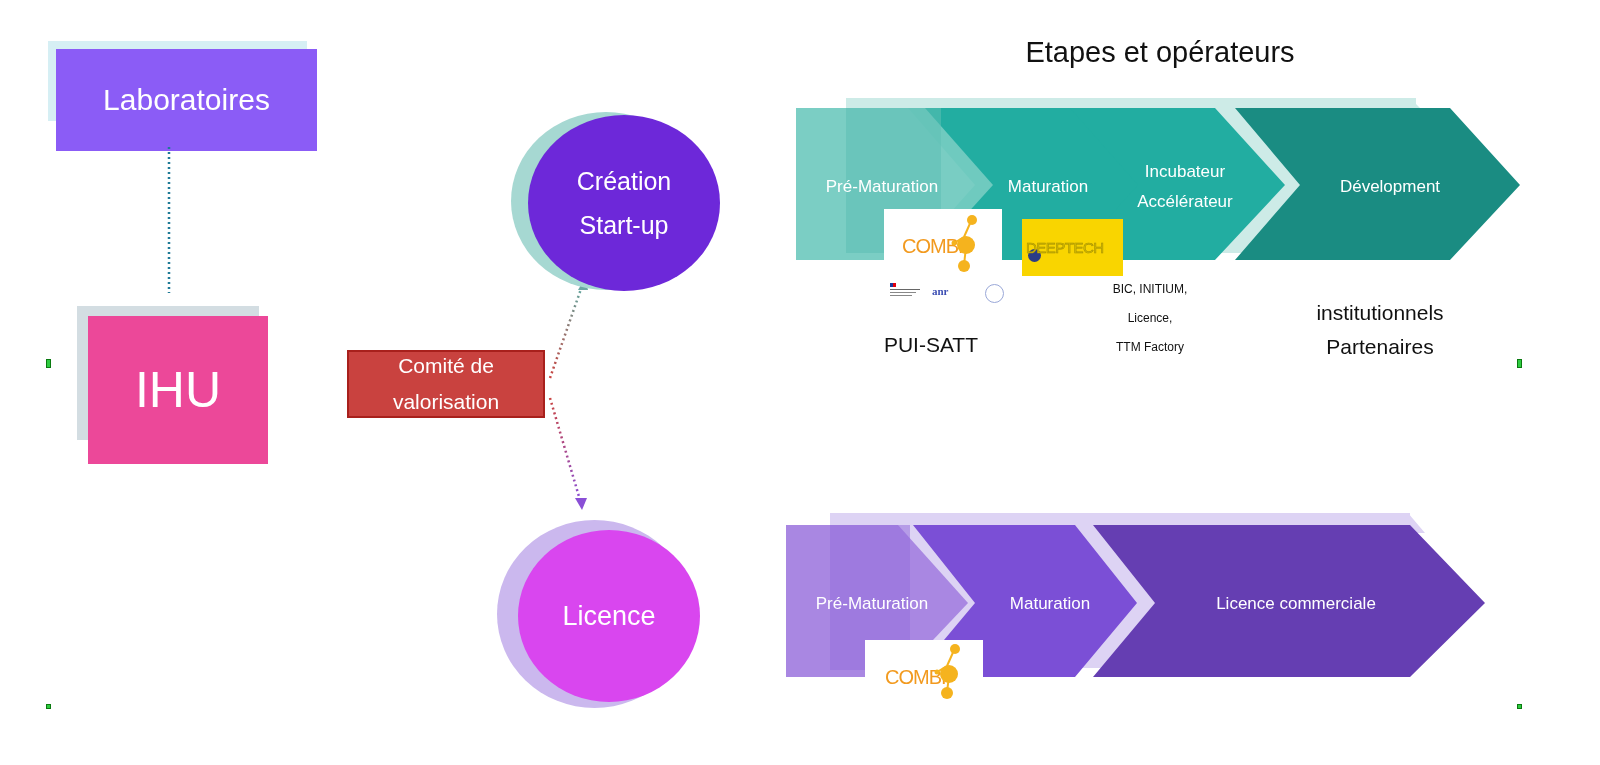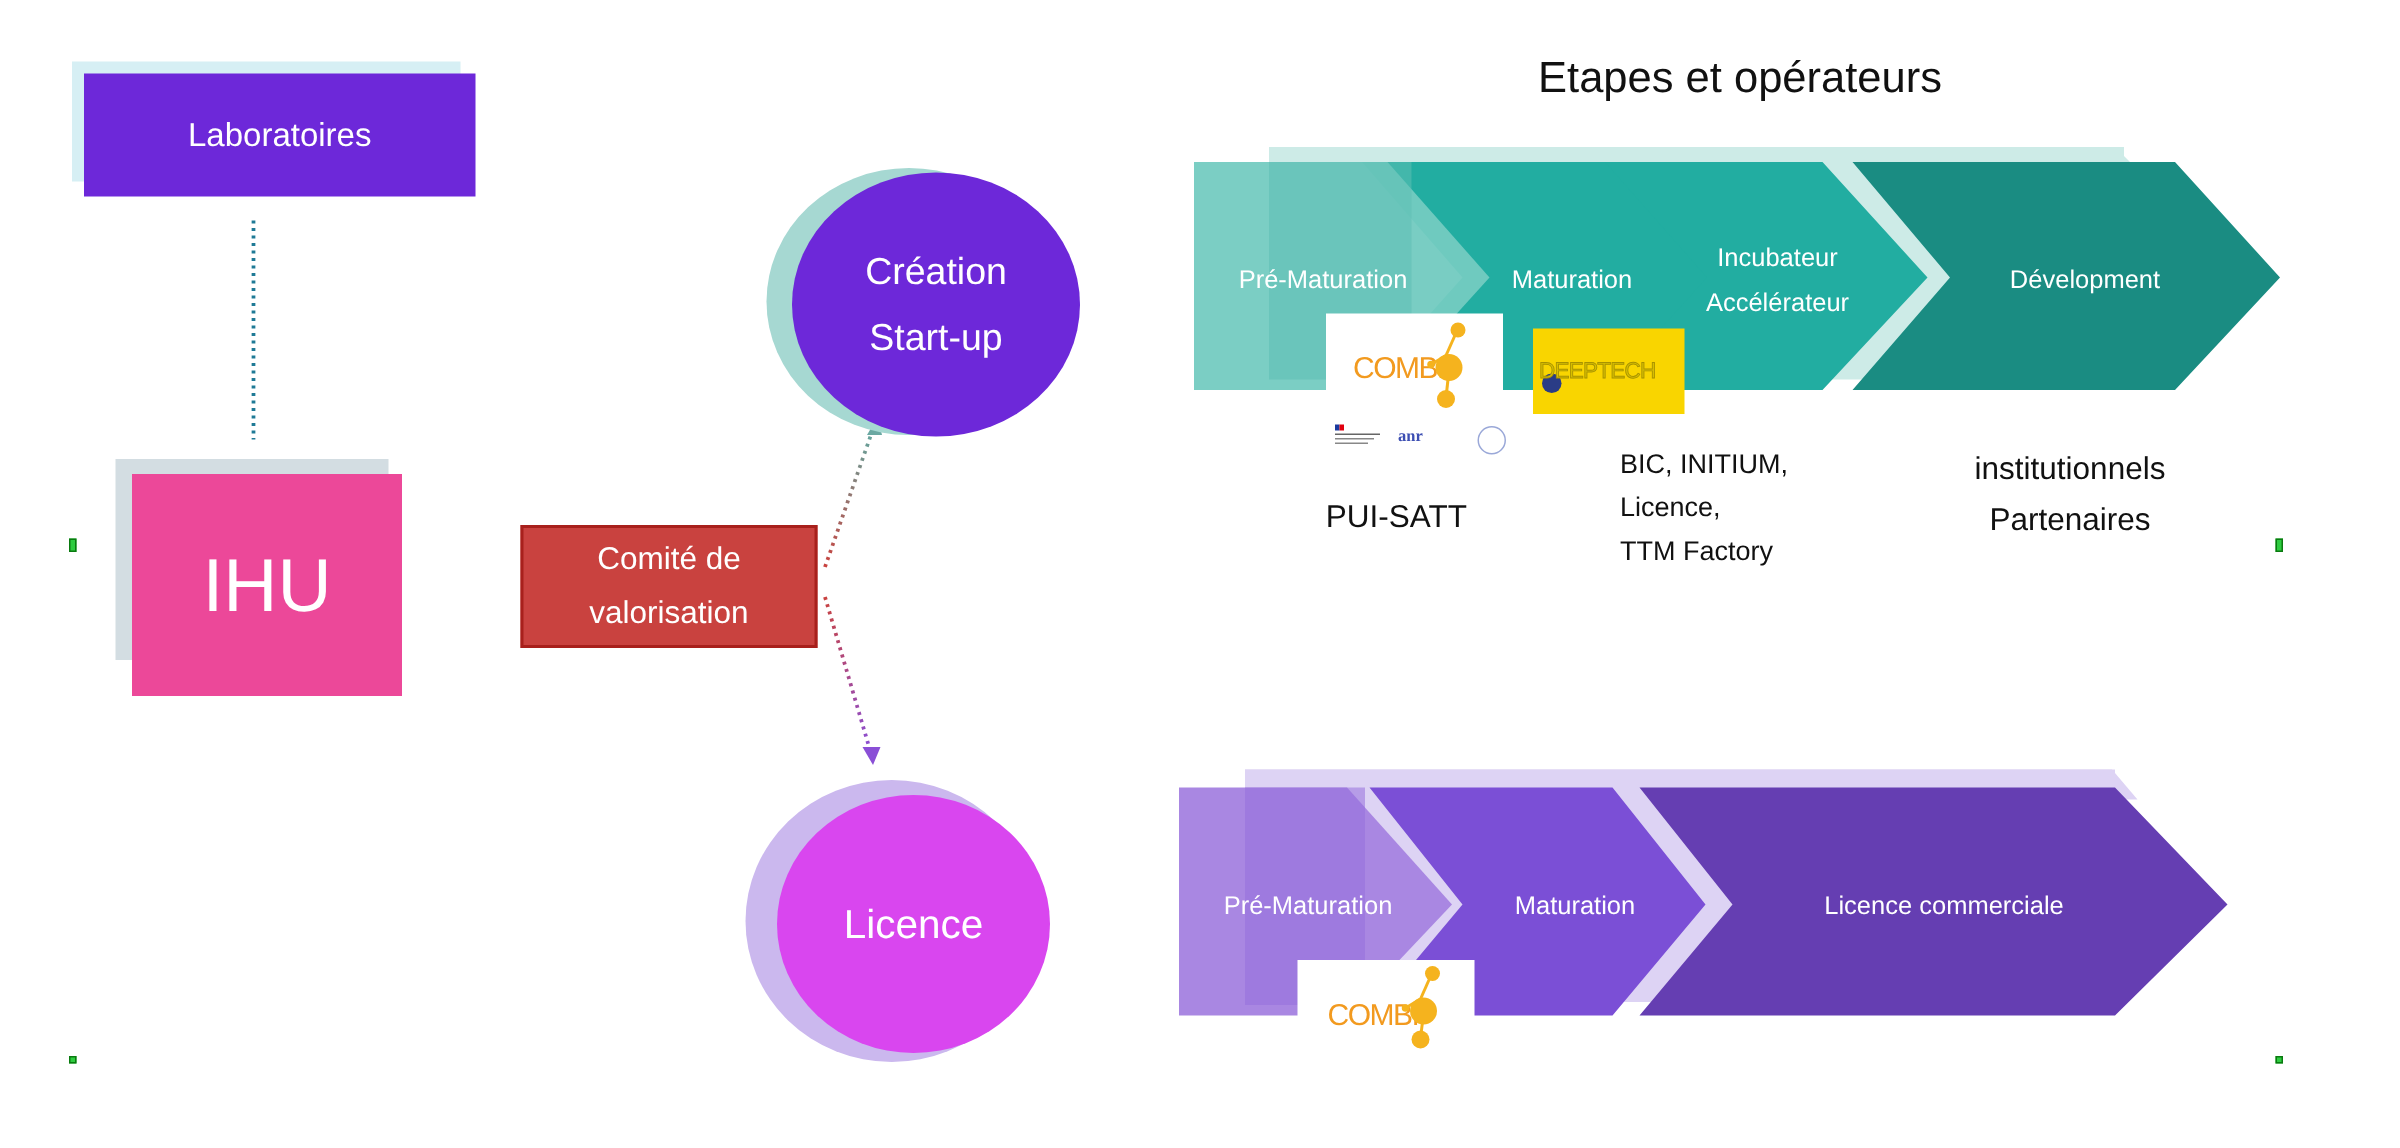--- a/index.html
+++ b/index.html
@@ -11,21 +11,21 @@
   .handle { position:absolute; width:3px; height:7px; background:#2ecc40; border:1px solid #0a7a10; }
   .combi-logo { position:absolute; background:#fff; }
   .combi-word { position:absolute; color:#f29a1f; font-family:"Liberation Sans", sans-serif; font-size:20px; letter-spacing:-1px; }
 </style>
 </head>
 <body>
 
 <div class="abs" style="left:1000px; top:36px; width:320px; text-align:center; font-size:29px; color:#111;">Etapes et opérateurs</div>
 
 <div class="abs" style="left:48px; top:41px; width:259px; height:80px; background:#d6eff4;"></div>
-<div class="abs box txt-white" style="left:56px; top:49px; width:261px; height:82px; background:#6d28d9; font-size:22px;">
+<div class="abs box txt-white" style="left:56px; top:49px; width:261px; height:102px; background:#8b5cf6; font-size:30px;">
   <span>Laboratoires</span>
 </div>
 
 <svg class="abs" style="left:160px; top:145px;" width="20" height="150">
   <line x1="9" y1="2" x2="9" y2="148" stroke="#1f7a96" stroke-width="2.5" stroke-dasharray="2 3"></line>
 </svg>
 
 <div class="abs" style="left:77px; top:306px; width:182px; height:134px; background:#d3dde2;"></div>
 <div class="abs box txt-white" style="left:88px; top:316px; width:180px; height:148px; background:#ec4899; font-size:50px;text-align:right;">
   <span>IHU</span>
@@ -34,21 +34,21 @@
 <svg class="abs" style="left:270px; top:390px;" width="60" height="16">
   <defs>
     <linearGradient id="g1" x1="0" x2="1">
       <stop offset="0" stop-color="#3d4e7a"></stop>
         <stop offset="1" stop-color="#c9423f"></stop>
     </linearGradient>
   </defs>
   <line x1="4" y1="8" x2="56" y2="8" stroke="url(#g1)" stroke-width="2.5" stroke-dasharray="2 3"></line>
 </svg>
 
-<div class="abs box txt-white" style="left:347px; top:350px; width:198px; height:82px; background:#c9423f; border:2px solid #a8201c; box-sizing:border-box; font-size:21px; line-height:36px; flex-direction:column;">
+<div class="abs box txt-white" style="left:347px; top:350px; width:198px; height:68px; background:#c9423f; border:2px solid #a8201c; box-sizing:border-box; font-size:21px; line-height:36px; flex-direction:column;">
   <span>Comité de</span>
   <span>valorisation</span>
 </div>
 
 <svg class="abs" style="left:540px; top:270px;" width="70" height="250">
   <defs>
     <linearGradient id="gUp" x1="0" y1="1" x2="0" y2="0">
       <stop offset="0" stop-color="#c9423f"></stop>
         <stop offset="1" stop-color="#5fa8a0"></stop>
     </linearGradient>
@@ -118,21 +118,21 @@
     <div class="abs" style="left:3px; top:0; width:3px; height:4px; background:#e1000f;"></div>
     <div class="abs" style="left:0; top:6px; width:30px; height:1px; background:#666;"></div>
     <div class="abs" style="left:0; top:9px; width:26px; height:1px; background:#888;"></div>
     <div class="abs" style="left:0; top:12px; width:22px; height:1px; background:#888;"></div>
   </div>
   <span class="abs" style="left:46px; top:2px; font-size:11px; font-weight:bold; color:#3d4fb3; font-family:'Liberation Serif', serif;">anr</span>
   <div class="abs" style="left:99px; top:1px; width:17px; height:17px; border-radius:50%; border:1px solid #9aa8d8;"></div>
 </div>
 
 <div class="abs" style="left:848px; top:333px; width:130px; text-align:right; font-size:21px; color:#111;">PUI-SATT</div>
-<div class="abs" style="left:1080px; top:295px; width:140px; font-size:18px; color:#111; line-height:29px;">
+<div class="abs" style="left:1080px; top:275px; width:140px; text-align:center; font-size:12px; color:#111; line-height:29px;">
   <div>BIC, INITIUM,</div>
   <div>Licence,</div>
   <div>TTM Factory</div>
 </div>
 <div class="abs" style="left:1280px; top:296px; width:200px; text-align:center; font-size:21px; color:#111; line-height:34px;">
   <div>institutionnels</div>
   <div>Partenaires</div>
 </div>
 
 <svg class="abs" style="left:780px; top:505px;" width="720" height="190">

